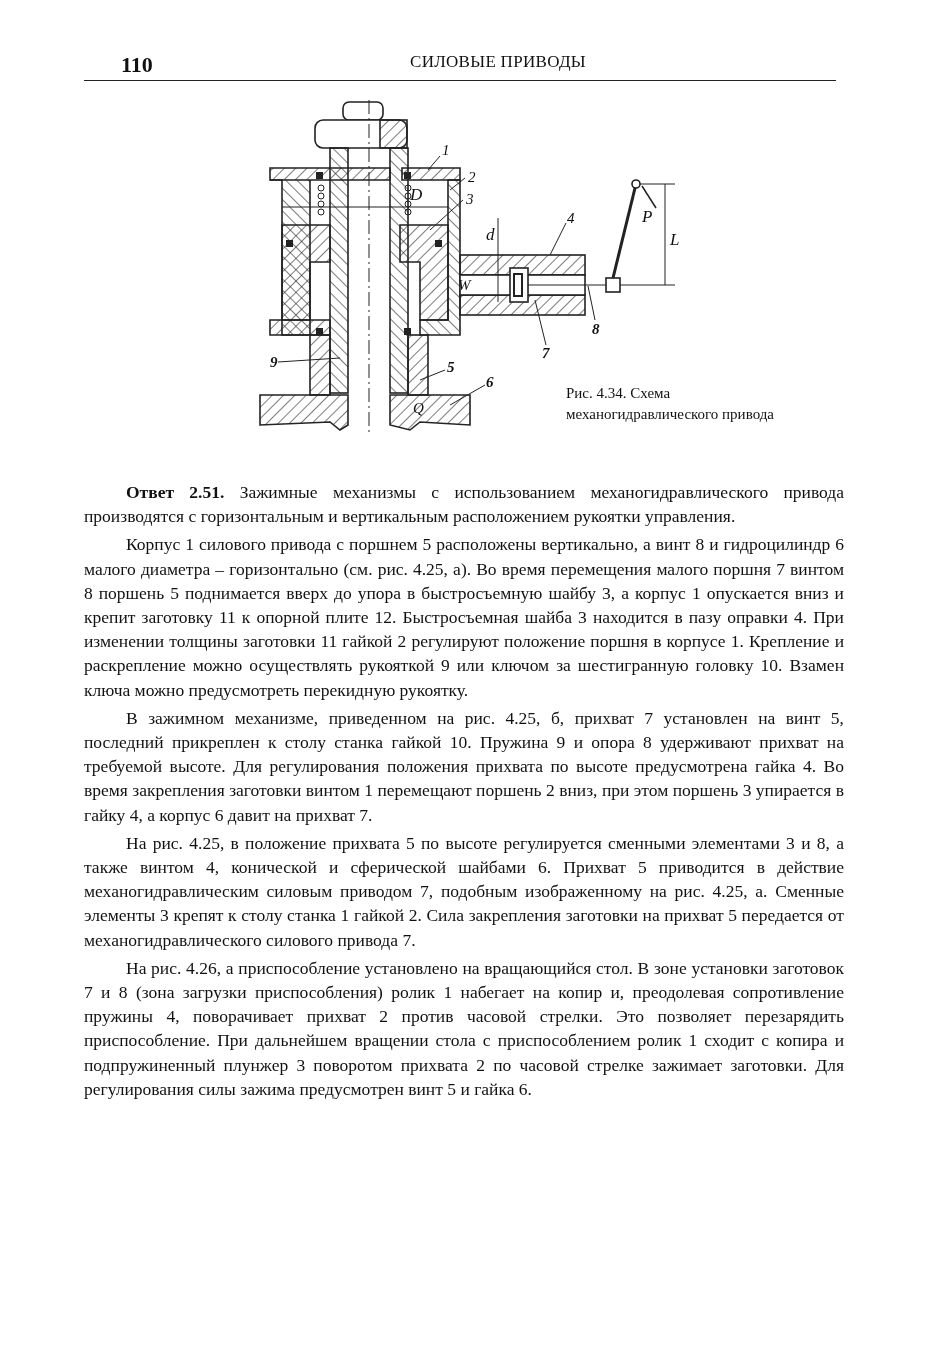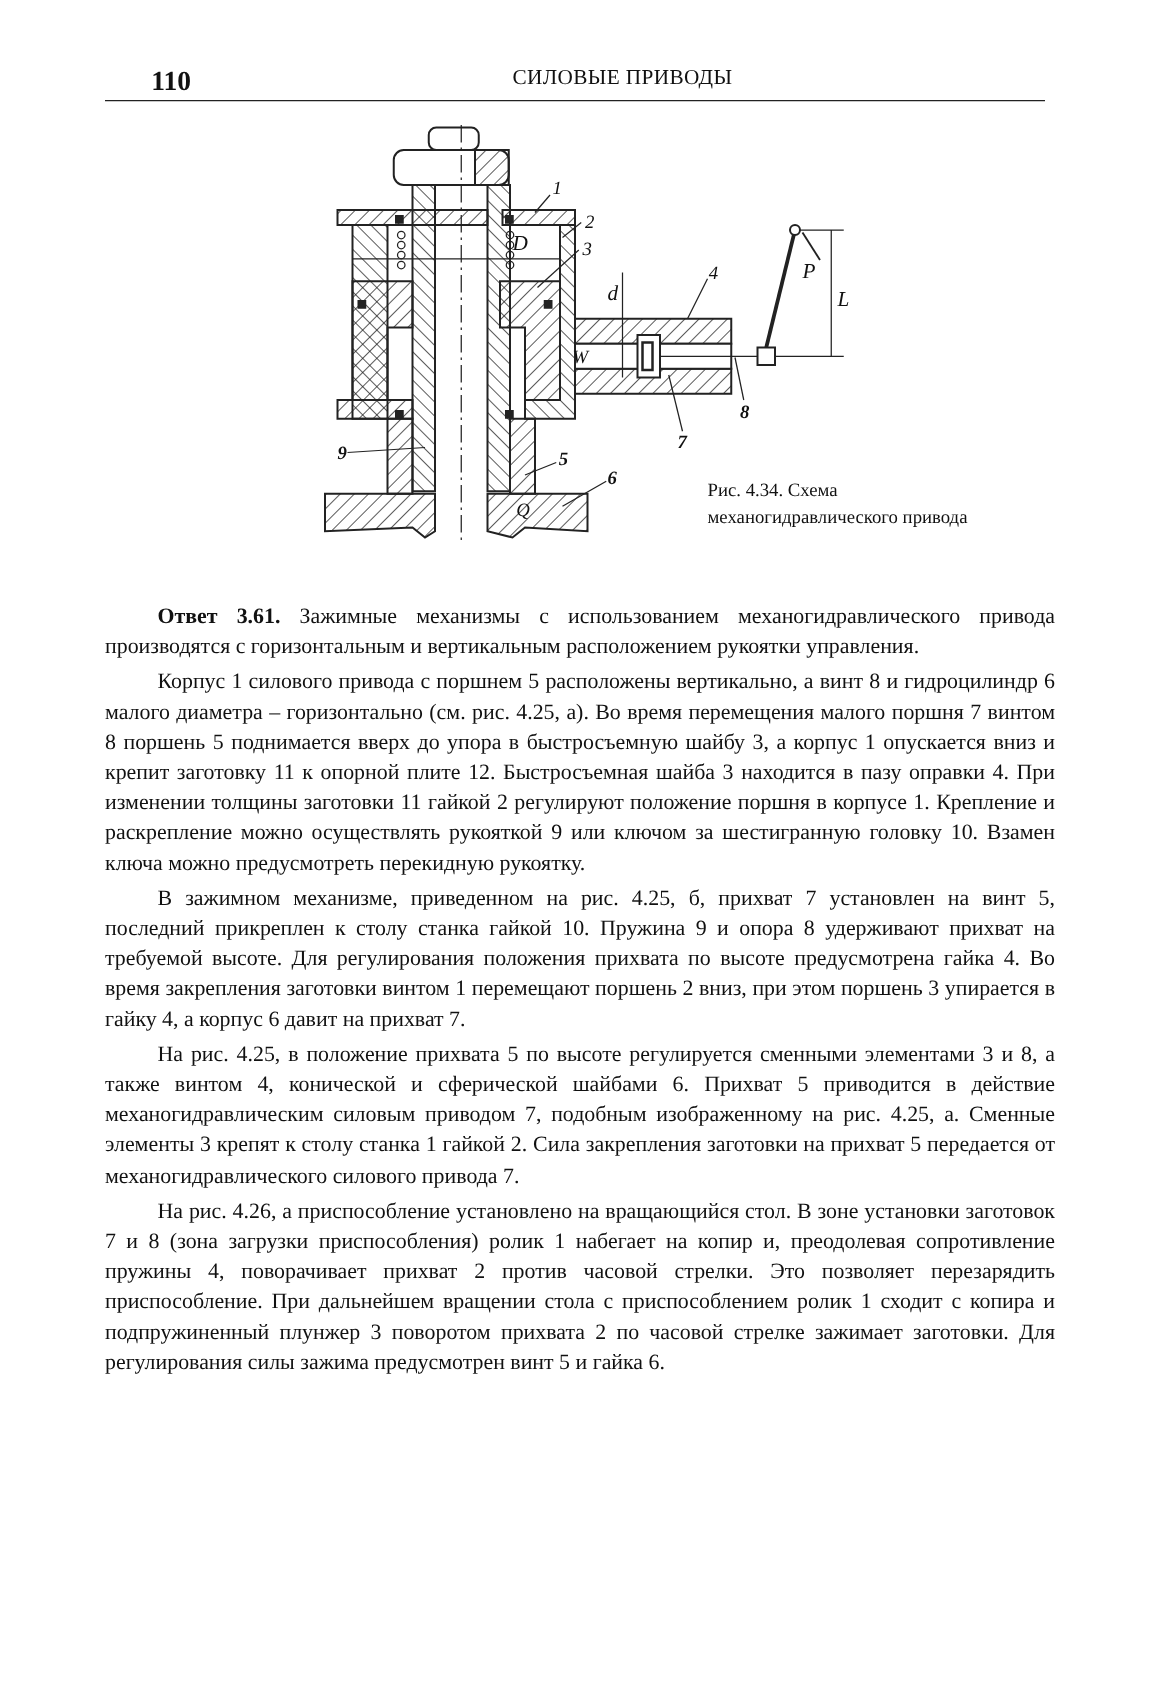--- a/index.html
+++ b/index.html
@@ -127,18 +127,18 @@
     <text x="420" y="145" font-size="17">L</text>
   </g>
 </svg>
 
 <div class="caption">
   <div>Рис. 4.34. Схема</div>
   <div>механогидравлического привода</div>
 </div>
 
 <div class="text">
-  <p><b>Ответ 3.61.</b><span> Зажимные механизмы с использованием механогидравлического привода производятся с горизонтальным и вертикальным расположением рукоятки управления.</span></p>
+  <p><b>Ответ 2.51.</b><span> Зажимные механизмы с использованием механогидравлического привода производятся с горизонтальным и вертикальным расположением рукоятки управления.</span></p>
   <p><span>Корпус 1 силового привода с поршнем 5 расположены вертикально, а винт 8 и гидроцилиндр 6 малого диаметра – горизонтально (см. рис. 4.25, а). Во время перемещения малого поршня 7 винтом 8 поршень 5 поднимается вверх до упора в быстросъемную шайбу 3, а корпус 1 опускается вниз и крепит заготовку 11 к опорной плите 12. Быстросъемная шайба 3 находится в пазу оправки 4. При изменении толщины заготовки 11 гайкой 2 регулируют положение поршня в корпусе 1. Крепление и раскрепление можно осуществлять рукояткой 9 или ключом за шестигранную головку 10. Взамен ключа можно предусмотреть перекидную рукоятку.</span></p>
   <p><span>В зажимном механизме, приведенном на рис. 4.25, б, прихват 7 установлен на винт 5, последний прикреплен к столу станка гайкой 10. Пружина 9 и опора 8 удерживают прихват на требуемой высоте. Для регулирования положения прихвата по высоте предусмотрена гайка 4. Во время закрепления заготовки винтом 1 перемещают поршень 2 вниз, при этом поршень 3 упирается в гайку 4, а корпус 6 давит на прихват 7.</span></p>
   <p><span>На рис. 4.25, в положение прихвата 5 по высоте регулируется сменными элементами 3 и 8, а также винтом 4, конической и сферической шайбами 6. Прихват 5 приводится в действие механогидравлическим силовым приводом 7, подобным изображенному на рис. 4.25, а. Сменные элементы 3 крепят к столу станка 1 гайкой 2. Сила закрепления заготовки на прихват 5 передается от механогидравлического силового привода 7.</span></p>
   <p><span>На рис. 4.26, а приспособление установлено на вращающийся стол. В зоне установки заготовок 7 и 8 (зона загрузки приспособления) ролик 1 набегает на копир и, преодолевая сопротивление пружины 4, поворачивает прихват 2 против часовой стрелки. Это позволяет перезарядить приспособление. При дальнейшем вращении стола с приспособлением ролик 1 сходит с копира и подпружиненный плунжер 3 поворотом прихвата 2 по часовой стрелке зажимает заготовки. Для регулирования силы зажима предусмотрен винт 5 и гайка 6.</span></p>
 </div>
 
 </body></html>

